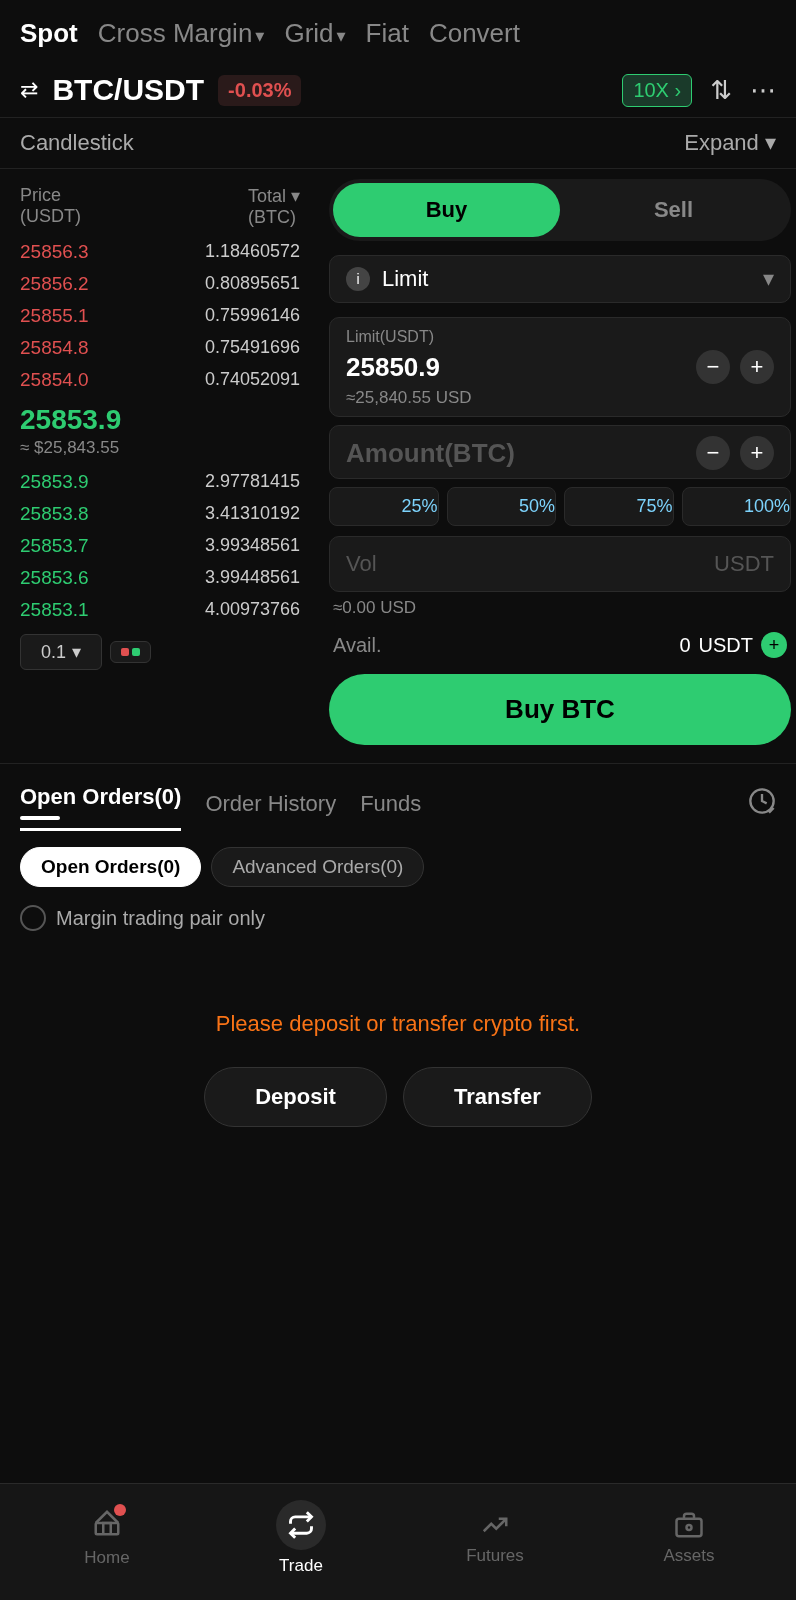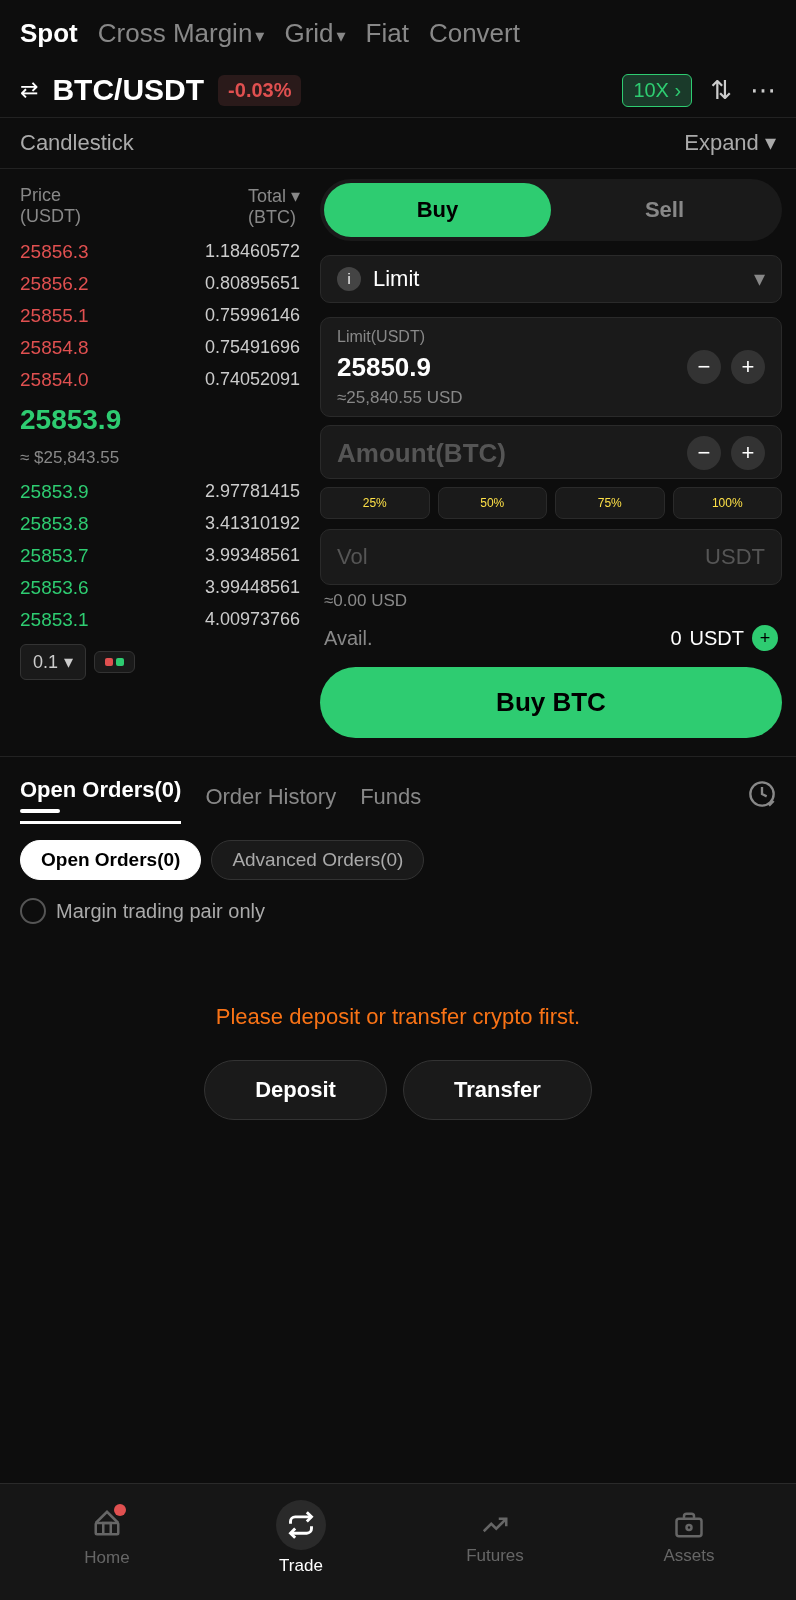--- a/index.html
+++ b/index.html
@@ -98,21 +98,21 @@
     }
     .expand-btn {
       font-size: 22px;
       color: #aaa;
       cursor: pointer;
     }
 
     
     .main-layout {
       display: flex;
-      gap: 0;
+      gap: 9px;
     }
 
     
     .order-book {
       width: 310px;
       min-width: 310px;
       padding: 10px 0 10px 10px;
     }
     .ob-header {
       display: flex;
@@ -138,36 +138,36 @@
       text-align: left;
     }
     .mid-price-value {
       font-size: 28px;
       font-weight: 700;
       color: #2ecc71;
     }
     .mid-price-usd {
       font-size: 17px;
       color: #888;
-      margin-top: 12px;
+      margin-top: 2px;
     }
 
     
     .precision-row {
       display: flex;
       align-items: center;
       gap: 8px;
       padding: 8px 10px 0;
     }
     .precision-select {
       background: #1a1a1a;
       border: 1px solid #333;
       color: #ccc;
       border-radius: 6px;
-      padding: 6px 12px;
+      padding: 6px 20px;
       font-size: 18px;
       cursor: pointer;
       display: flex;
       align-items: flex-end;
       gap: 6px;
     }
     .list-icon-btn {
       background: #1a1a1a;
       border: 1px solid #333;
       border-radius: 6px;
@@ -304,25 +304,25 @@
     .pct-row {
       display: flex;
       gap: 8px;
       margin-bottom: 10px;
     }
     .pct-btn {
       flex: 1;
       background: #1a1a1a;
       border: 1px solid #2a2a2a;
       border-radius: 8px;
-      color: #fde047;
-      font-size: 12px;
+      color: #7dd3fc;
+      font-size: 18px;
       padding: 8px 0;
       cursor: pointer;
-      text-align: center;
+      text-align: right;
     }
 
     
     .vol-input-group {
       display: flex;
       align-items: center;
       background: #1a1a1a;
       border: 1px solid #2a2a2a;
       border-radius: 10px;
       padding: 14px 16px;

